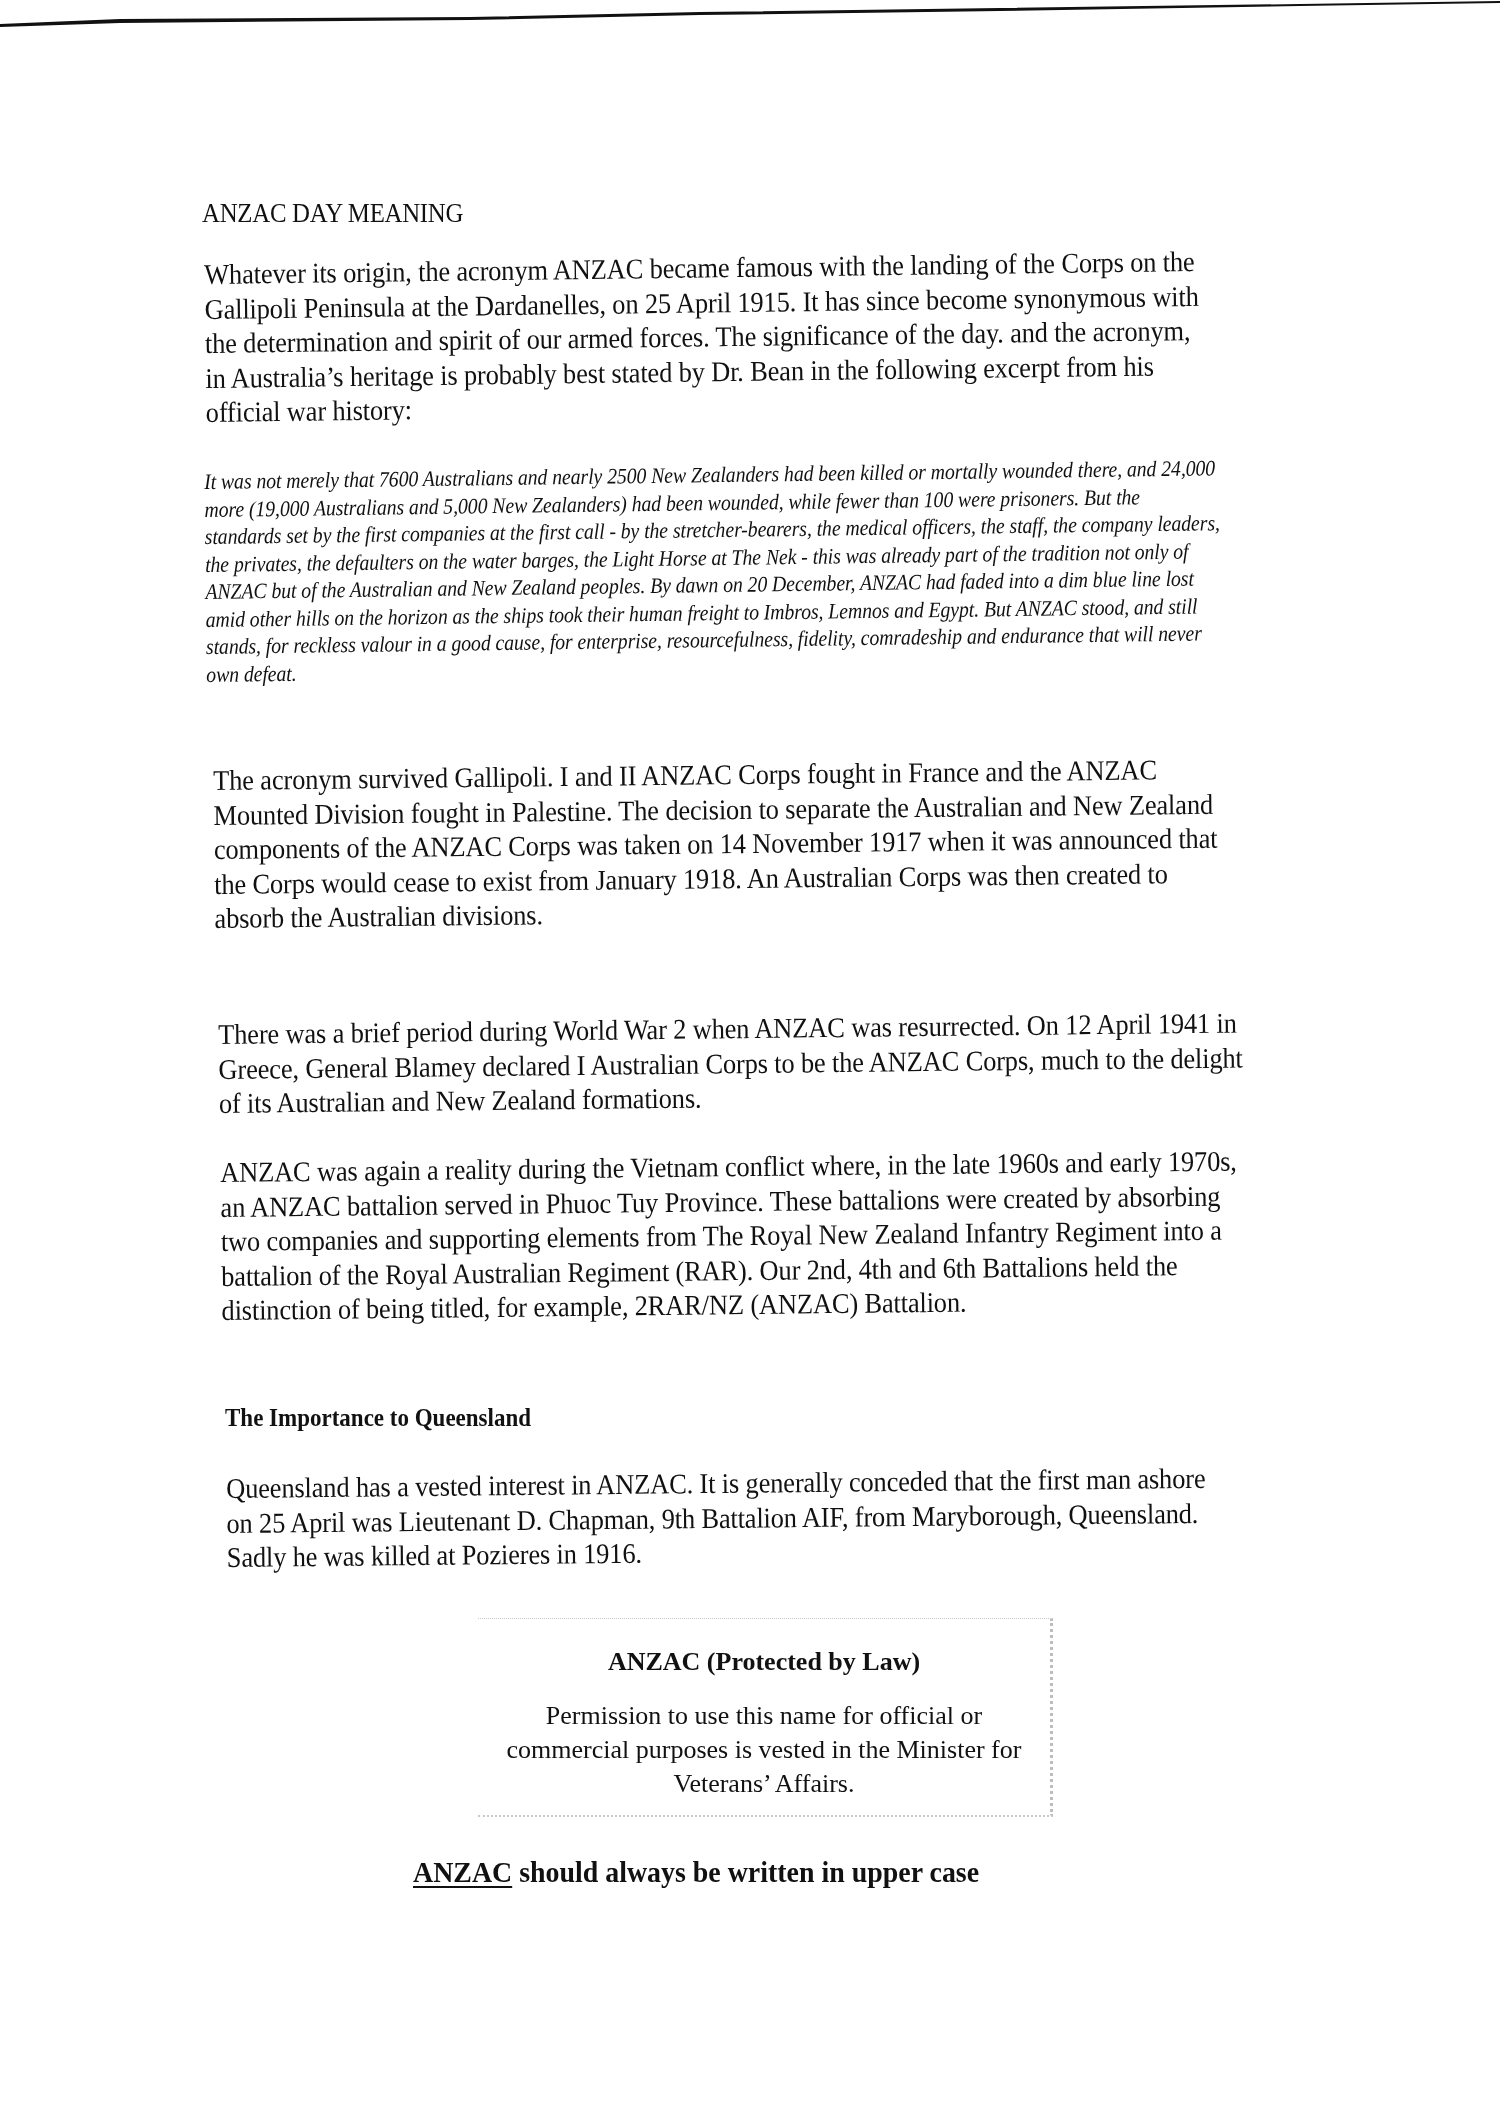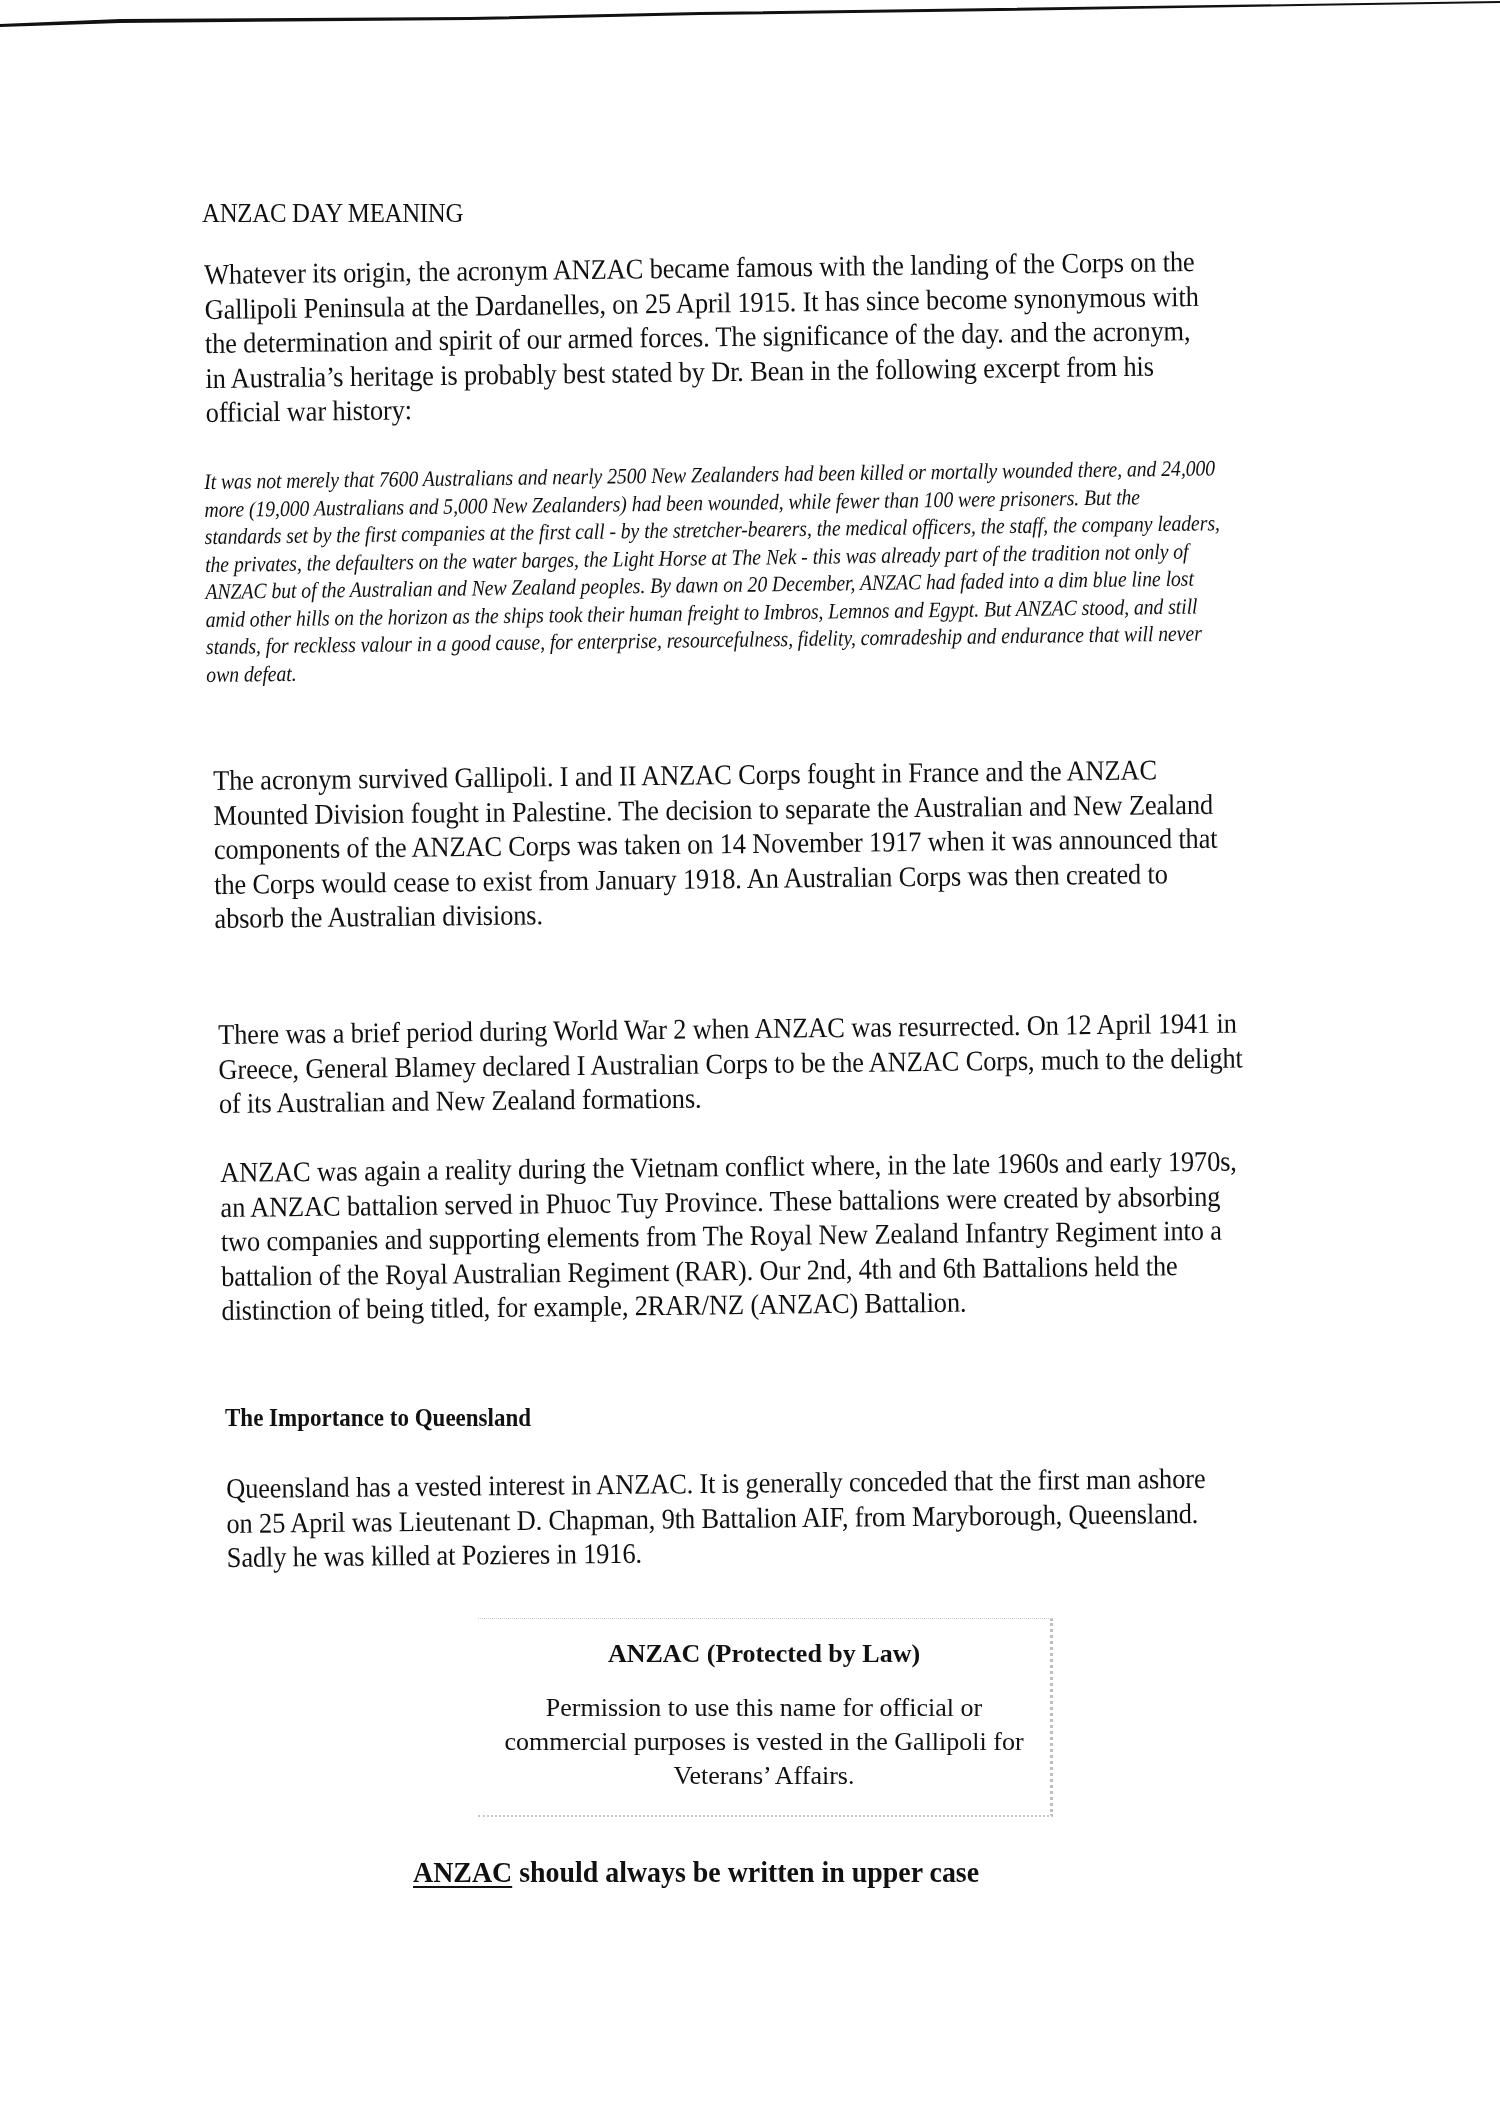--- a/index.html
+++ b/index.html
@@ -17,21 +17,21 @@
            transform: scaleX(0.9) rotate(-0.7deg); transform-origin: left top; }
   .p2 { left: 213px; top: 764px; width: 1080px; transform: scaleX(0.93) rotate(-0.6deg); }
   .p3 { left: 218px; top: 1018px; width: 1110px; transform: scaleX(0.93) rotate(-0.6deg); }
   .p4 { left: 220px; top: 1156px; width: 1110px; transform: scaleX(0.93) rotate(-0.6deg); }
   .subhead { position: absolute; left: 225px; top: 1404px; font-size: 25px; font-weight: bold;
              transform: scaleX(0.92); transform-origin: left top; }
   .p5 { left: 226px; top: 1472px; width: 1070px; transform: scaleX(0.93) rotate(-0.55deg); }
   .notice { position: absolute; left: 478px; top: 1618px; width: 572px; height: 196px;
             border-top: 1px dotted #c8c8c8; border-right: 3px dotted #bdbdbd; border-bottom: 2px dotted #c8c8c8;
             text-align: center; }
-  .notice-title { margin-top: 20px; font-size: 26px; font-weight: bold; color: #111; }
+  .notice-title { margin-top: 28px; font-size: 26px; font-weight: bold; color: #111; }
   .notice-body { margin-top: 22px; font-size: 26px; line-height: 34px; padding: 0 20px; }
   .footer { position: absolute; left: 413px; top: 1855px; font-size: 30px; font-weight: bold;
             transform: scaleX(0.93); transform-origin: left top; }
   .footer u { text-decoration-thickness: 2px; text-underline-offset: 4px; }
 </style>
 </head>
 <body>
 
 <svg class="scanline" viewBox="0 0 1500 30" preserveAspectRatio="none">
   <polygon points="0,24 120,19 470,17 700,12 1000,8 1300,4 1500,1 1500,3 1300,6 1000,11 700,15 470,20 120,23 0,27" fill="#111"></polygon>
@@ -49,17 +49,17 @@
   <div class="para p3">There was a brief period during World War 2 when ANZAC was resurrected. On 12 April 1941 in Greece, General Blamey declared I Australian Corps to be the ANZAC Corps, much to the delight of its Australian and New Zealand formations.</div>
 
   <div class="para p4">ANZAC was again a reality during the Vietnam conflict where, in the late 1960s and early 1970s, an ANZAC battalion served in Phuoc Tuy Province. These battalions were created by absorbing two companies and supporting elements from The Royal New Zealand Infantry Regiment into a battalion of the Royal Australian Regiment (RAR). Our 2nd, 4th and 6th Battalions held the distinction of being titled, for example, 2RAR/NZ (ANZAC) Battalion.</div>
 
   <div class="subhead">The Importance to Queensland</div>
 
   <div class="para p5">Queensland has a vested interest in ANZAC. It is generally conceded that the first man ashore on 25 April was Lieutenant D. Chapman, 9th Battalion AIF, from Maryborough, Queensland. Sadly he was killed at Pozieres in 1916.</div>
 
   <div class="notice">
     <div class="notice-title">ANZAC (Protected by Law)</div>
-    <div class="notice-body">Permission to use this name for official or commercial purposes is vested in the Gallipoli for Veterans’ Affairs.</div>
+    <div class="notice-body">Permission to use this name for official or commercial purposes is vested in the Minister for Veterans’ Affairs.</div>
   </div>
 
   <div class="footer"><u>ANZAC</u><span style="white-space:pre"> should always be written in upper case</span></div>
 </div>
 
 </body></html>

